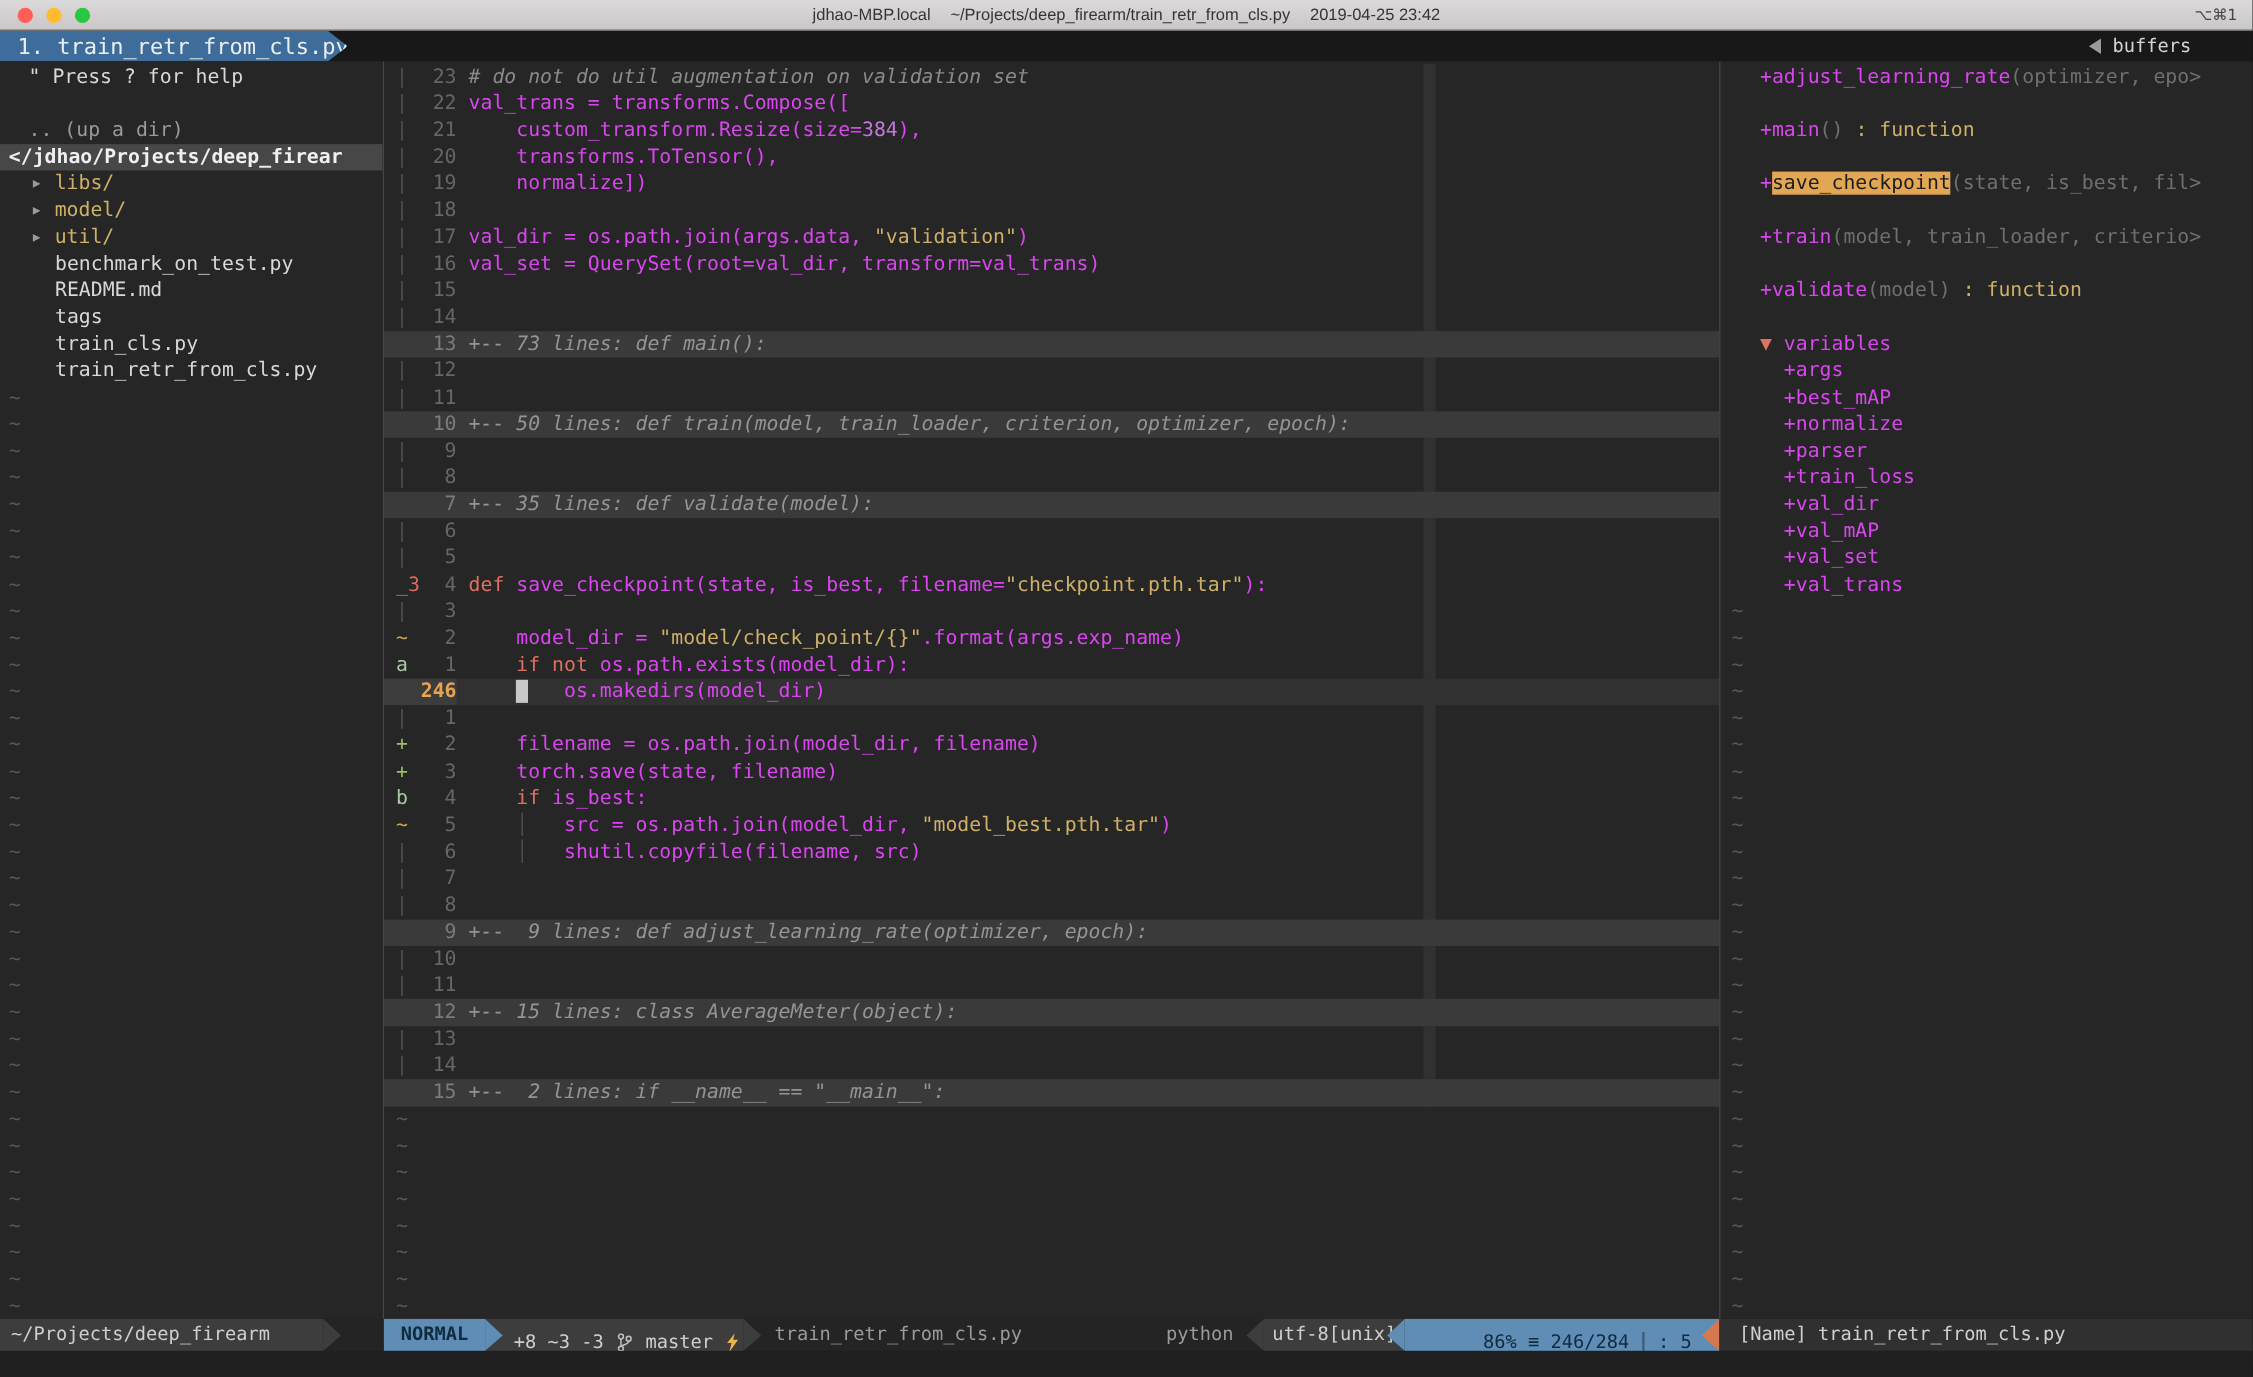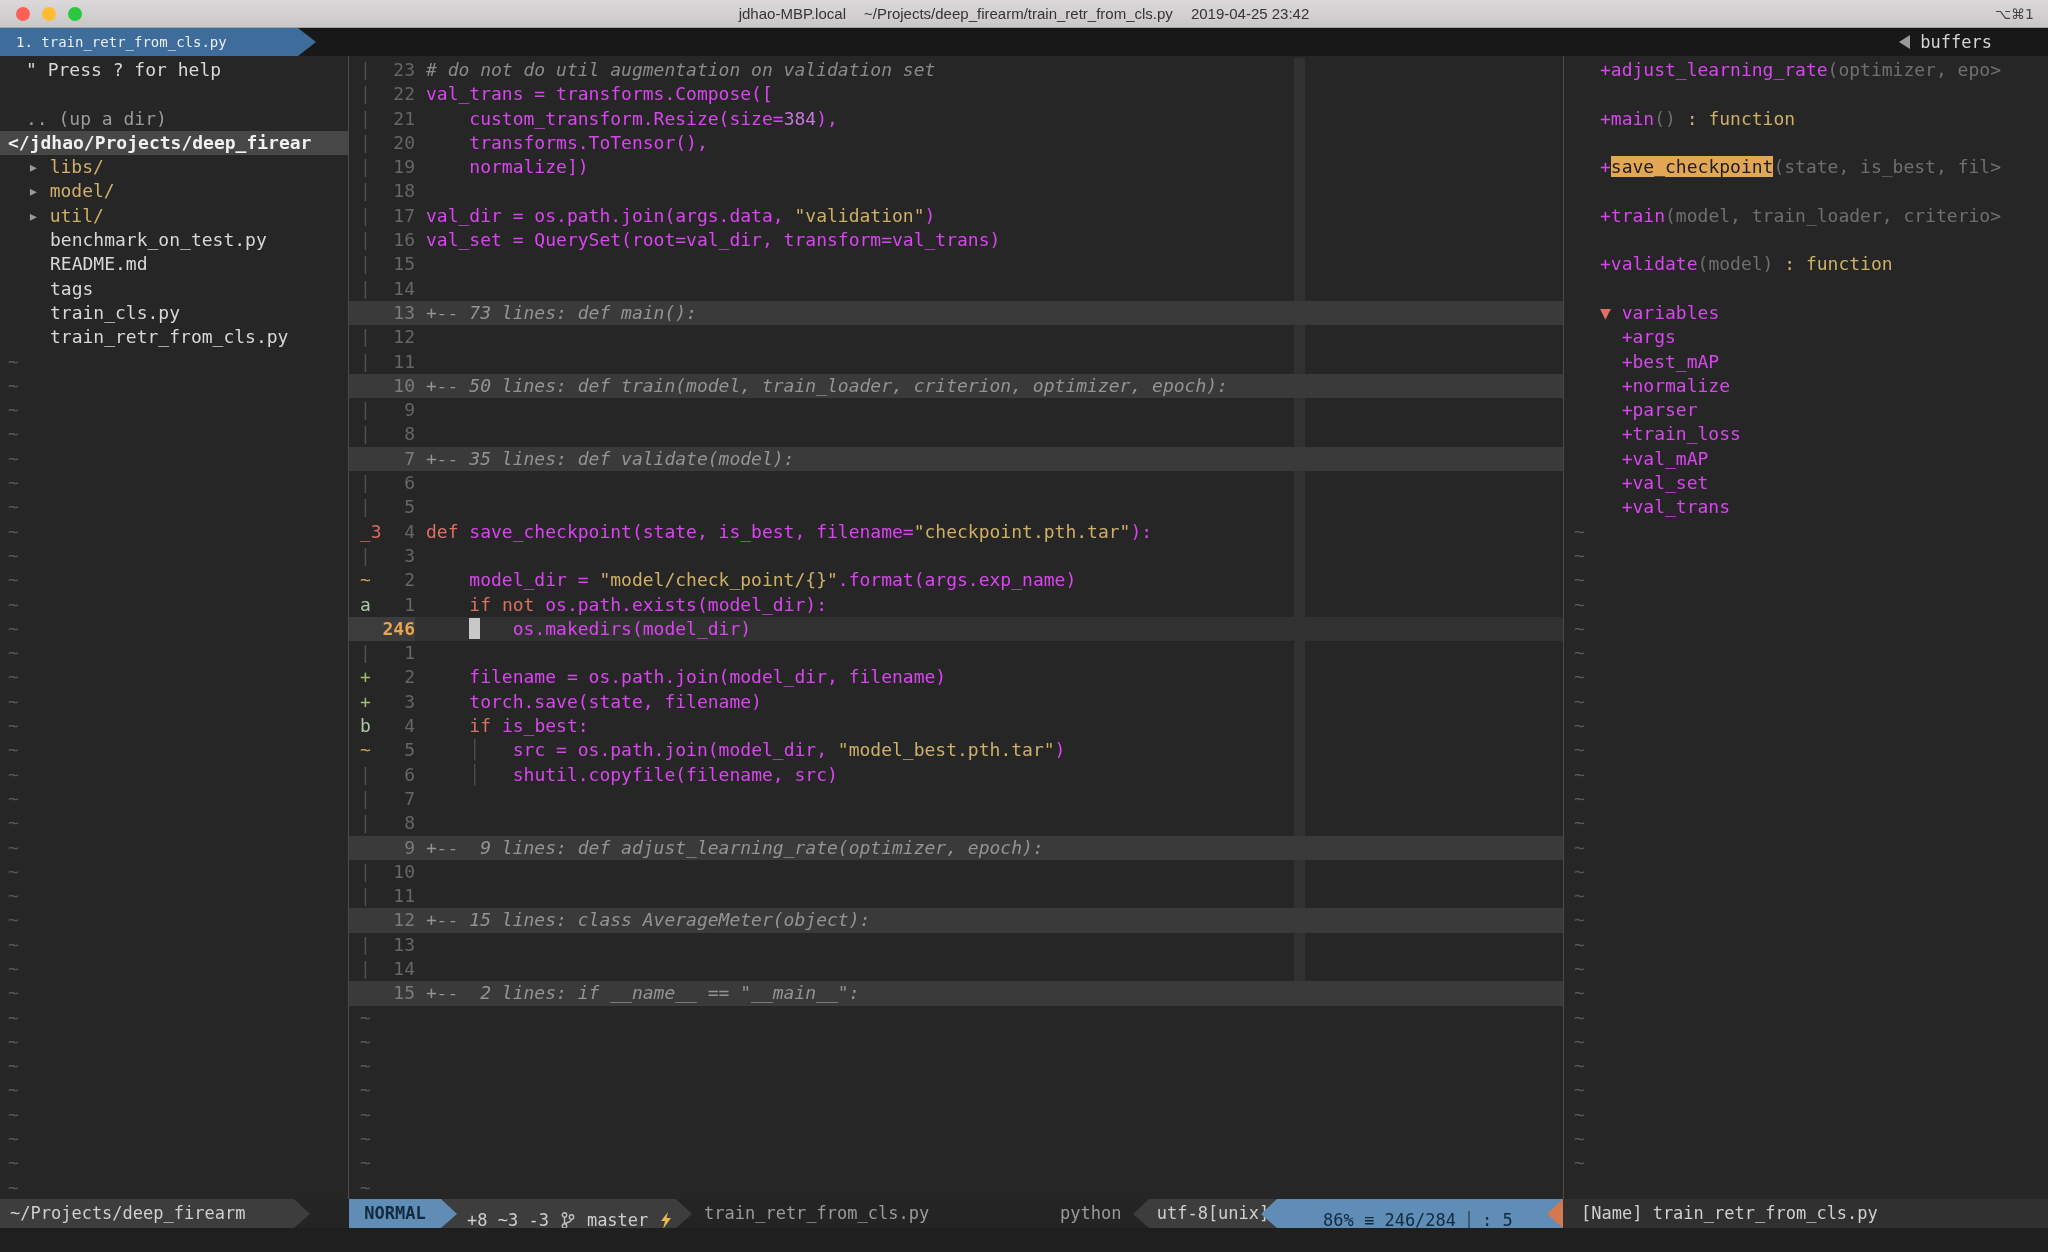--- a/index.html
+++ b/index.html
@@ -14,21 +14,21 @@
   .light.red{background:#ff5f57;}.light.yellow{background:#febc2e;}.light.green{background:#28c840;}
   .titlebar-text{position:absolute;left:0;right:0;top:0;height:28px;line-height:28px;text-align:center;
                  font-family:"Liberation Sans",sans-serif;font-size:15px;color:#353535;white-space:pre;}
   .titlebar-text span{margin:0 9px;}
   .title-shortcut{position:absolute;right:14px;top:0;height:28px;line-height:28px;
                   font-family:"DejaVu Sans",sans-serif;font-size:14px;color:#454545;}
 
   
   .tabbar{position:absolute;top:28px;left:0;width:100%;height:28px;background:#181818;}
   .tab{position:absolute;left:0;top:0;height:28px;line-height:28px;width:316px;background:#3f6d9b;color:#eceff2;
-       padding-left:16px;box-sizing:border-box;font-size:14px;white-space:pre;
+       padding-left:16px;box-sizing:border-box;font-size:20px;white-space:pre;
        clip-path:polygon(0 0,calc(100% - 18px) 0,100% 50%,calc(100% - 18px) 100%,0 100%);}
   .buffers-wrap{position:absolute;right:56px;top:0;height:28px;display:flex;align-items:center;gap:10px;}
   .buffers-arrow{width:0;height:0;border-top:7px solid transparent;border-bottom:7px solid transparent;border-right:11px solid #9a9a9a;}
   .buffers-label{font-size:17px;color:#d4d4d4;}
 
   
   .pane{position:absolute;top:56px;height:1143px;overflow:hidden;padding-top:2px;box-sizing:border-box;background:#262626;}
   #nerdtree{left:0;width:348px;}
   #editor{left:348px;width:1215px;border-left:1px solid #4a4a4a;}
   #tagbar{left:1563px;width:485px;border-left:1px solid #4a4a4a;}
@@ -82,21 +82,21 @@
   .arr-cwd{left:294px;border-left-color:#3d3d3d;}
   .seg-diffbranch{left:441px;width:235px;background:#3d3d3d;display:flex;align-items:center;gap:12px;padding-left:26px;color:#cfcfcf;}
   .seg-mode{left:349px;width:92px;background:#5f8db5;color:#102a3e;font-weight:bold;text-align:center;}
   .arr-mode{left:441px;border-left-color:#5f8db5;}
   .arr-db{left:676px;border-left-color:#3d3d3d;}
   .seg-file{left:704px;color:#9a9a9a;}
   .seg-ft{left:1060px;color:#9a9a9a;}
   .arr-utf{left:1133px;border-right-color:#3d3d3d;}
   .seg-enc{left:1149px;width:128px;background:#3d3d3d;text-align:center;color:#cfcfcf;}
   .arr-pos{left:1261px;border-right-color:#5f8db5;}
-  .seg-pos{left:1277px;width:286px;background:#5f8db5;color:#102a3e;display:flex;align-items:center;gap:12px;padding-left:46px;}
+  .seg-pos{left:1277px;width:286px;background:#5f8db5;color:#102a3e;display:flex;align-items:center;gap:12px;padding-left:46px;justify-content:center;}
   .pos-div{width:2px;height:18px;background:rgba(0,0,0,.35);}
   .arr-tag{left:1547px;border-right-color:#d4794f;}
   .seg-tag{left:1563px;width:485px;background:#303030;padding-left:18px;color:#cfcfcf;}
   .cmdline{position:absolute;top:1228px;left:0;width:2048px;height:24px;background:#1f1f1f;}
 </style>
 </head>
 <body>
 
 <div class="screen">
 
@@ -229,20 +229,21 @@
       <div class="row" style="padding-left: 36px;"><span class="c-txt">+train</span><span class="c-sig">(model, train_loader, criterio</span><span class="c-sig">&gt;</span></div>
       <div class="row" style="padding-left: 36px;"></div>
       <div class="row" style="padding-left: 36px;"><span class="c-txt">+validate</span><span class="c-sig">(model)</span><span class="c-kind"> : function</span></div>
       <div class="row" style="padding-left: 36px;"></div>
       <div class="row" style="padding-left: 36px;"><span class="c-hdr">▼ </span><span class="c-txt">variables</span></div>
       <div class="row" style="padding-left: 36px;"><span class="c-txt">  +args</span></div>
       <div class="row" style="padding-left: 36px;"><span class="c-txt">  +best_mAP</span></div>
       <div class="row" style="padding-left: 36px;"><span class="c-txt">  +normalize</span></div>
       <div class="row" style="padding-left: 36px;"><span class="c-txt">  +parser</span></div>
       <div class="row" style="padding-left: 36px;"><span class="c-txt">  +train_loss</span></div>
+      <div class="row" style="padding-left: 36px;"><span class="c-txt">  +val_dir</span></div>
       <div class="row" style="padding-left: 36px;"><span class="c-txt">  +val_mAP</span></div>
       <div class="row" style="padding-left: 36px;"><span class="c-txt">  +val_set</span></div>
       <div class="row" style="padding-left: 36px;"><span class="c-txt">  +val_trans</span></div>
       <div class="row" style="padding-left: 10px;"><span class="c-tilde">~</span></div>
       <div class="row" style="padding-left: 10px;"><span class="c-tilde">~</span></div>
       <div class="row" style="padding-left: 10px;"><span class="c-tilde">~</span></div>
       <div class="row" style="padding-left: 10px;"><span class="c-tilde">~</span></div>
       <div class="row" style="padding-left: 10px;"><span class="c-tilde">~</span></div>
       <div class="row" style="padding-left: 10px;"><span class="c-tilde">~</span></div>
       <div class="row" style="padding-left: 10px;"><span class="c-tilde">~</span></div>

